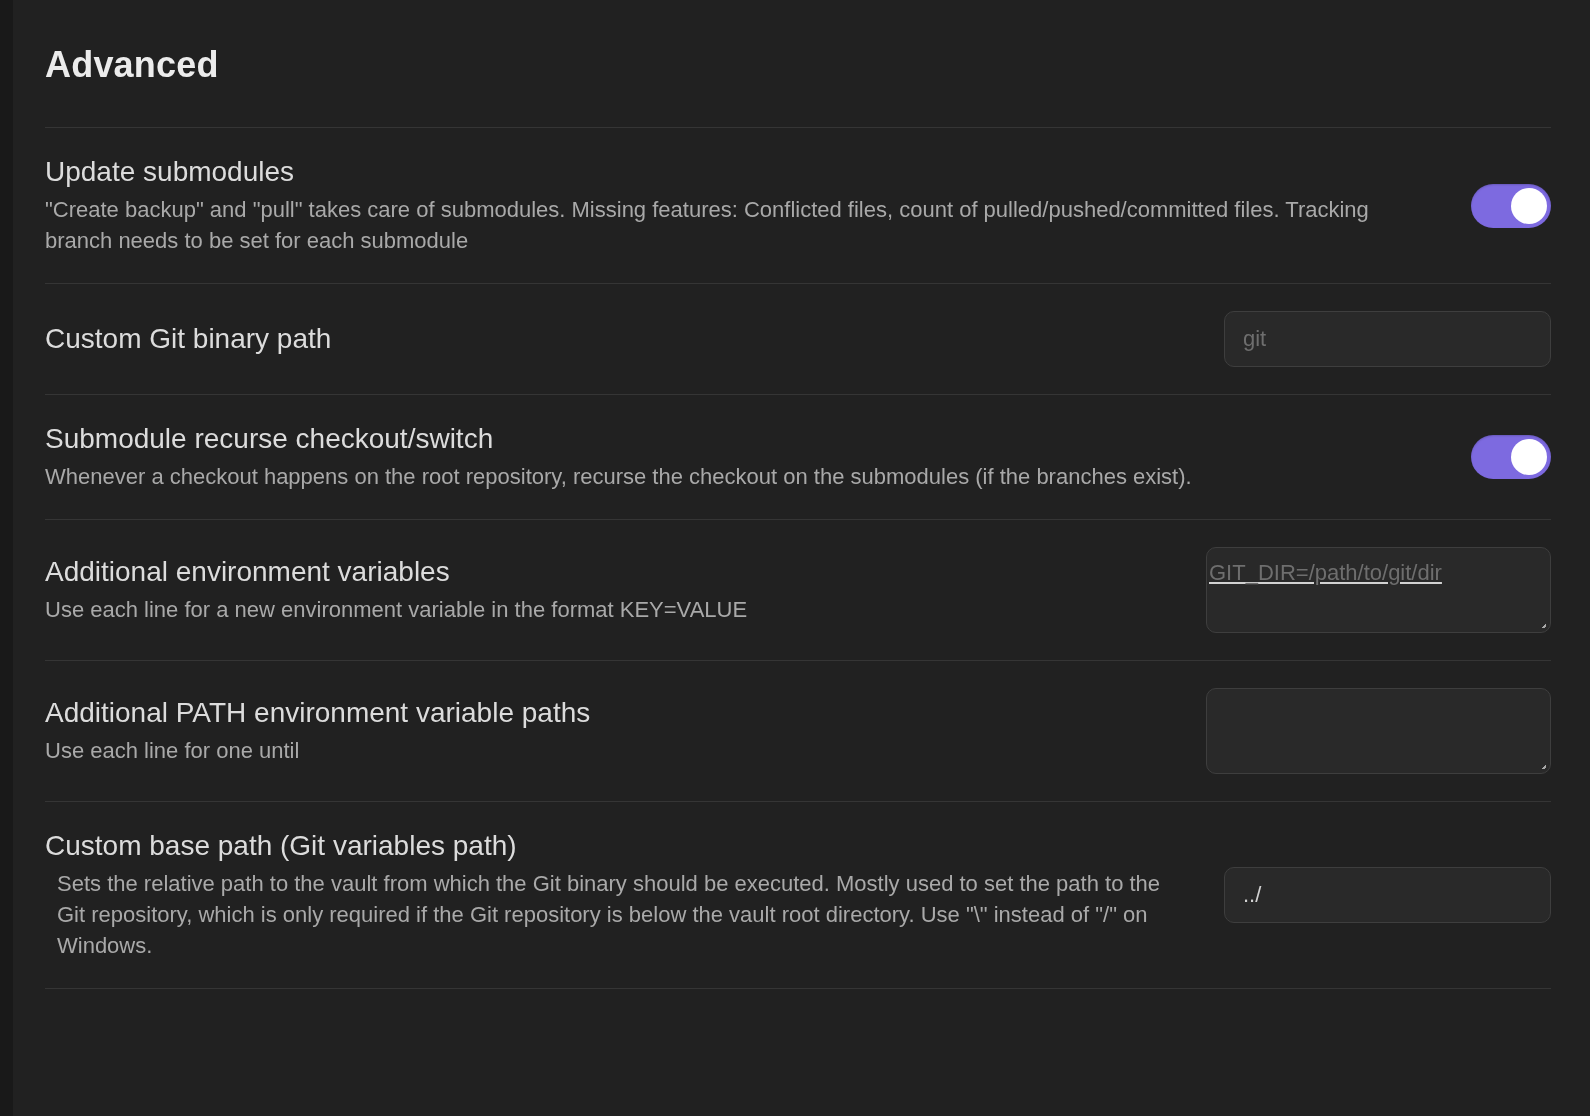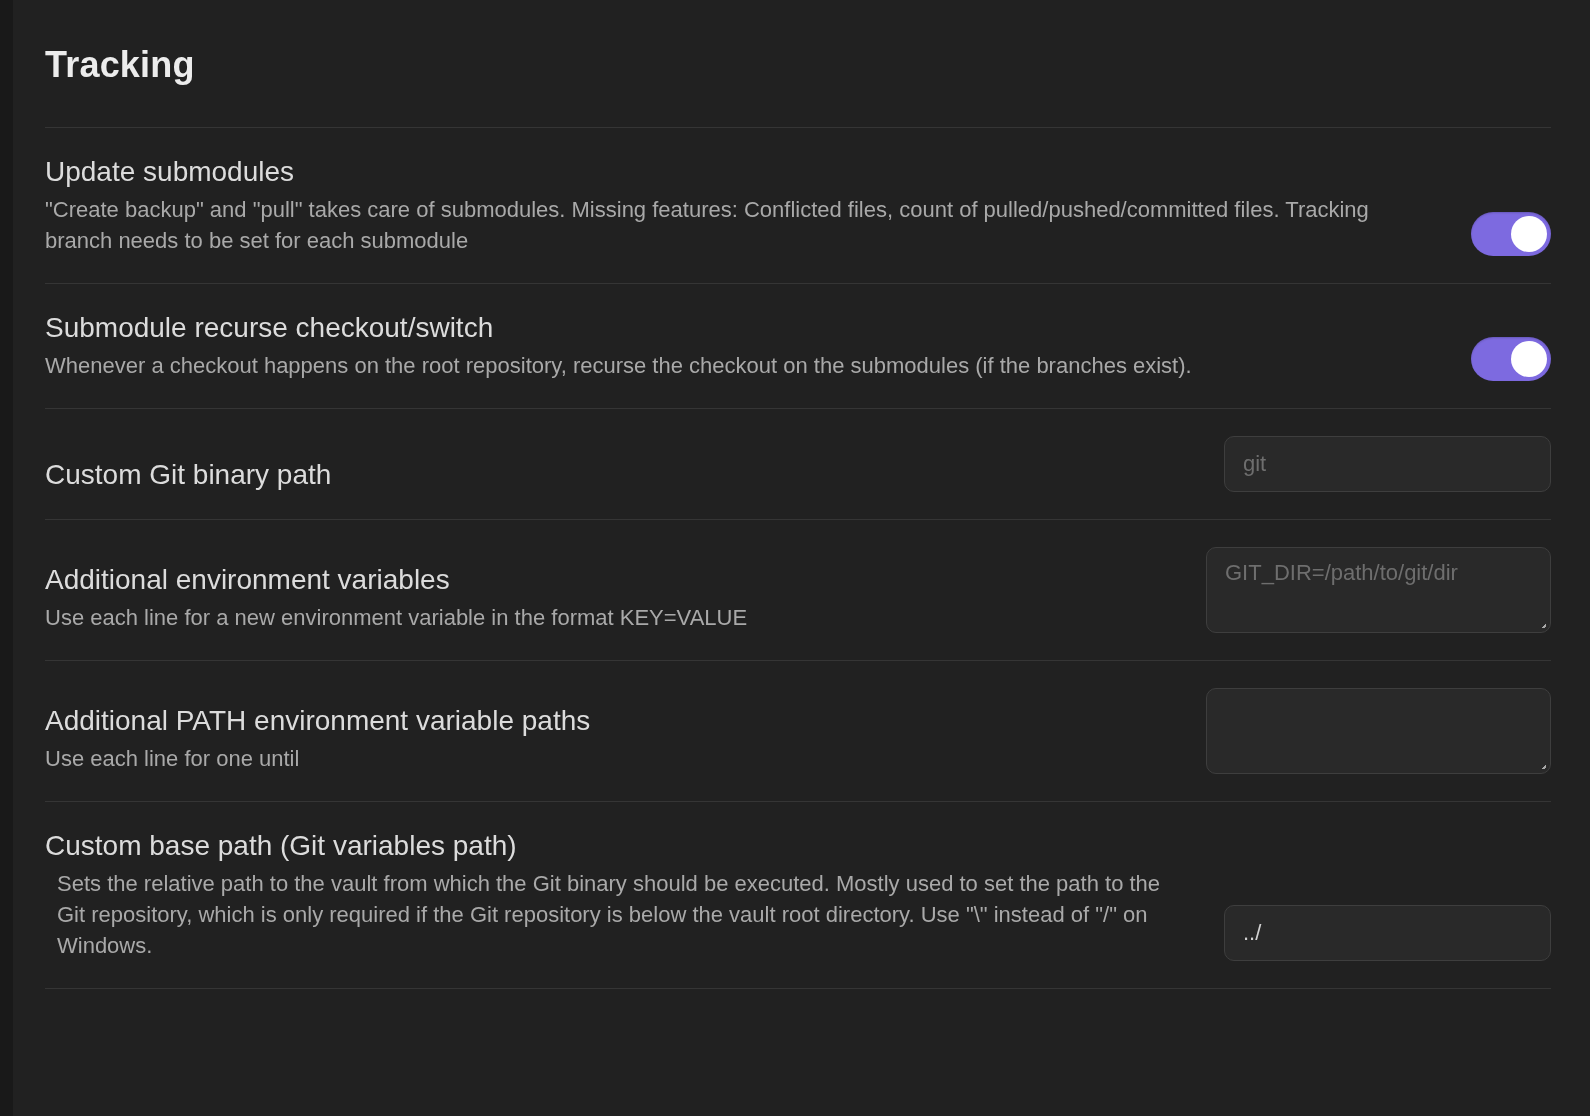--- a/index.html
+++ b/index.html
@@ -29,21 +29,21 @@
   }
   .settings-pane{
     position:absolute;left:0;top:0;width:100%;height:100%;
     padding:0 39px 0 45px;
   }
   .section-title{
     font-size:36px;font-weight:700;color:var(--text-title);
     padding-top:44px;padding-bottom:41px;letter-spacing:.2px;
   }
   .setting-item{
-    display:flex;align-items:flex-end;gap:40px;
+    display:flex;align-items:center;gap:40px;
     border-top:1px solid var(--divider);
     padding:27px 0;
   }
   .setting-info{flex:1 1 auto;min-width:0;}
   .setting-name{
     font-size:28px;font-weight:400;color:var(--text-normal);
     line-height:34px;
   }
   .setting-desc{
     font-size:22px;color:var(--text-muted);
@@ -67,23 +67,24 @@
     border:1px solid var(--input-border);border-radius:10px;
     color:#d2d2d2;font-size:22px;padding:0 18px;outline:none;
     font-family:"Liberation Sans","DejaVu Sans",sans-serif;
   }
   .text-input::placeholder{color:var(--text-faint);opacity:1;}
   
   .textarea-wrap{position:relative;width:345px;height:86px;}
   .textarea-wrap textarea{
     width:100%;height:100%;background:var(--input-bg);
     border:1px solid var(--input-border);border-radius:10px;
-    color:#d2d2d2;font-size:22px;padding:12px 18px;outline:none;
+    color:#d2d2d2;font-size:22px;padding:12px 2px;outline:none;
     resize:none;overflow:hidden;
     font-family:"Liberation Sans","DejaVu Sans",sans-serif;
+    text-decoration:underline;
   }
   .textarea-wrap textarea::placeholder{color:var(--text-faint);opacity:1;}
   .resize-handle{
     position:absolute;right:5px;bottom:5px;width:15px;height:15px;
     background:repeating-linear-gradient(135deg,
       transparent 0 3px,#a8a8a8 3px 5.5px,transparent 5.5px 8px,
       #a8a8a8 8px 10.5px,transparent 10.5px 15px);
     clip-path:polygon(100% 0,100% 100%,0 100%);
     pointer-events:none;
   }
@@ -97,52 +98,52 @@
   }
   .bottom-divider{border-top:1px solid var(--divider);height:16px;}
 </style>
 </head>
 <body>
 
 <div class="left-edge"></div>
 
 <div class="settings-pane">
 
-  <div class="section-title">Tracking</div>
+  <div class="section-title">Advanced</div>
 
   <div class="setting-item">
     <div class="setting-info">
       <div class="setting-name">Update submodules</div>
       <div class="setting-desc">"Create backup" and "pull" takes care of submodules. Missing features: Conflicted files, count of pulled/pushed/committed files. Tracking branch needs to be set for each submodule</div>
     </div>
     <div class="setting-control">
       <div class="toggle">
         <div class="knob"></div>
       </div>
     </div>
   </div>
 
   <div class="setting-item">
     <div class="setting-info">
+      <div class="setting-name">Custom Git binary path</div>
+    </div>
+    <div class="setting-control">
+      <input class="text-input" type="text" placeholder="git" style="">
+    </div>
+  </div>
+
+  <div class="setting-item">
+    <div class="setting-info">
       <div class="setting-name">Submodule recurse checkout/switch</div>
       <div class="setting-desc">Whenever a checkout happens on the root repository, recurse the checkout on the submodules (if the branches exist).</div>
     </div>
     <div class="setting-control">
       <div class="toggle">
         <div class="knob"></div>
       </div>
-    </div>
-  </div>
-
-  <div class="setting-item">
-    <div class="setting-info">
-      <div class="setting-name">Custom Git binary path</div>
-    </div>
-    <div class="setting-control">
-      <input class="text-input" type="text" placeholder="git" style="">
     </div>
   </div>
 
   <div class="setting-item">
     <div class="setting-info">
       <div class="setting-name">Additional environment variables</div>
       <div class="setting-desc">Use each line for a new environment variable in the format KEY=VALUE</div>
     </div>
     <div class="setting-control">
       <div class="textarea-wrap">

